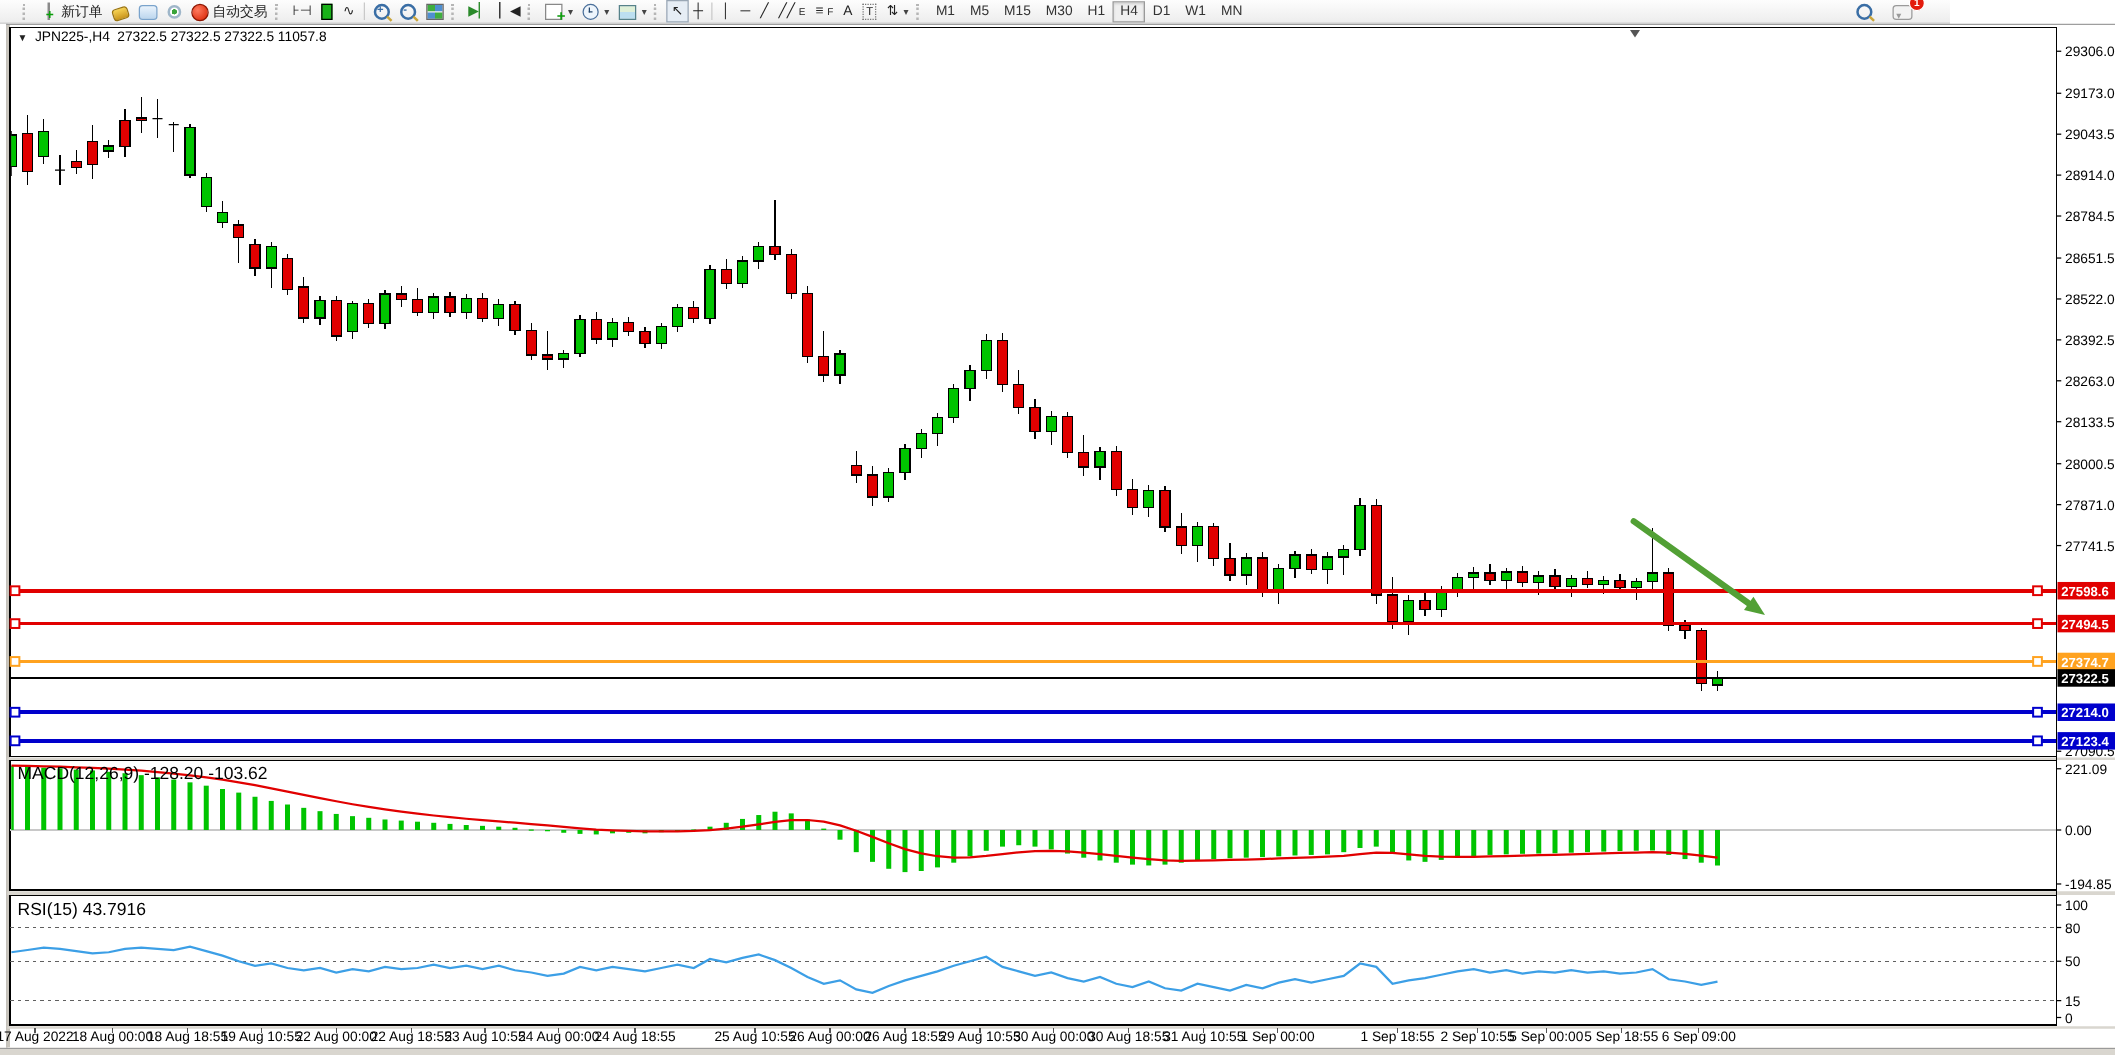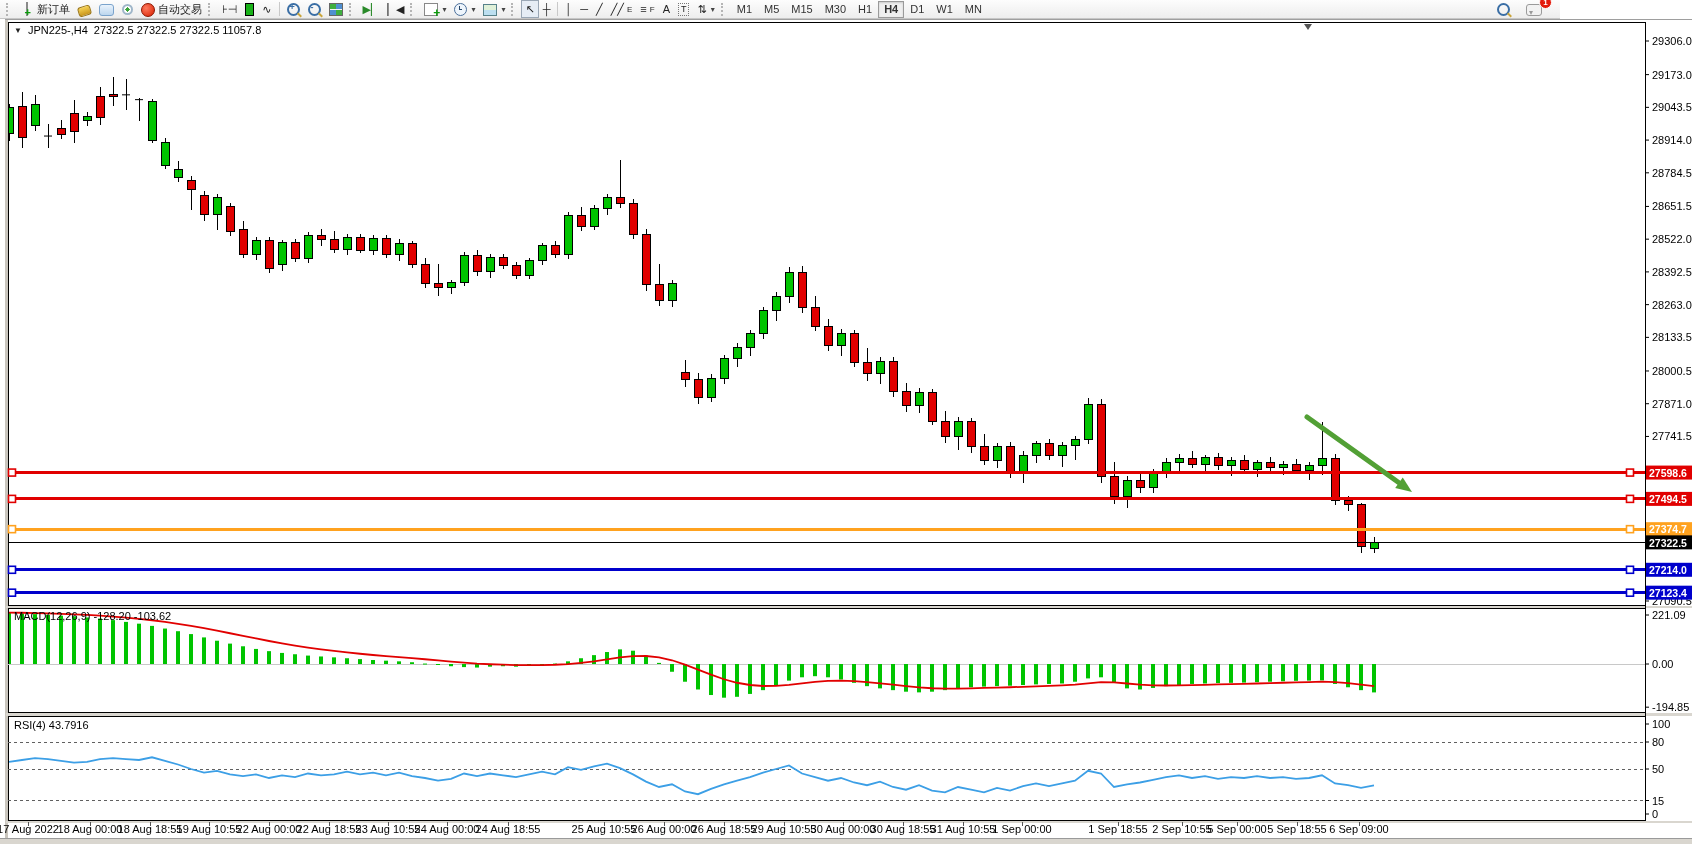--- a/index.html
+++ b/index.html
@@ -1,20 +1,20 @@
 <!DOCTYPE html>
 <html><head>
 <meta charset="utf-8">
 <style>
   html,body{margin:0;padding:0;background:#fff;width:1692px;height:844px;overflow:hidden;
     font-family:"Liberation Sans","DejaVu Sans",sans-serif;-webkit-font-smoothing:none;}
   
   .toolbar{position:absolute;left:0;top:0;width:1560px;height:19px;
     background:linear-gradient(#fdfdfd,#ededed);border-bottom:1px solid #c6c6c6;
-    display:flex;align-items:center;padding:0 4px;box-sizing:border-box;font-size:11px;color:#222;}
+    display:flex;align-items:center;padding:0 16px;box-sizing:border-box;font-size:11px;color:#222;}
   .tbtn{display:inline-flex;align-items:center;gap:3px;height:16px;padding:0 3px;border:1px solid transparent;cursor:default;white-space:nowrap;}
   .tbtn.pressed{border:1px solid #9aa7b5;background:#e6edf5;}
   .grip{width:4px;height:13px;border-left:2px dotted #b5b5b5;margin:0 4px 0 2px;}
   .sep{width:1px;height:14px;background:#c9c9c9;margin:0 3px;}
   .caret{font-size:8px;color:#444;margin-left:1px;}
   .ic{display:inline-block;width:14px;height:13px;position:relative;font-size:11px;line-height:13px;text-align:center;}
   .i-doc{width:11px;height:13px;background:#fff;border:1px solid #8a8a8a;position:relative;}
   .i-doc::after{content:"+";position:absolute;right:-4px;bottom:-4px;color:#0b9c0b;font-weight:bold;font-size:11px;}
   .i-gold{width:11px;height:8px;background:linear-gradient(#f7d354,#c9951d);border:1px solid #9a7410;border-radius:3px;transform:rotate(-18deg);margin-top:3px;}
   .i-cloud{width:13px;height:10px;background:linear-gradient(#eaf3fc,#bcd6ee);border:1px solid #7aa3cc;border-radius:3px;margin-top:2px;}
@@ -35,27 +35,27 @@
   .i-ind{width:12px;height:11px;border:1px solid #888;background:#fff;position:relative;margin-top:1px;}
   .i-ind::after{content:"+";position:absolute;right:-3px;bottom:-5px;color:#0b9c0b;font-weight:bold;font-size:12px;}
   .tbox{border:1px dotted #777;padding:0 2px;font-size:9px;line-height:11px;}
   .sub{font-size:8px;vertical-align:sub;}
   .tb-right{margin-left:auto;display:flex;align-items:center;gap:8px;padding-right:10px;}
   .i-chat{width:14px;height:10px;border:1px solid #9a9a9a;border-radius:3px;background:#f2f2f2;position:relative;margin-top:2px;}
   .i-chat::after{content:"";position:absolute;left:2px;bottom:-4px;border:4px solid transparent;border-top-color:#9a9a9a;border-left-width:2px;border-right-width:2px;}
   .badge{position:absolute;right:-7px;top:-5px;background:#e31b0c;color:#fff;border-radius:50%;
     width:11px;height:11px;font-size:8px;line-height:11px;text-align:center;font-weight:bold;border:1px solid #fff;}
   .tf{padding:0 5px;height:15px;line-height:15px;border:1px solid transparent;font-size:11px;color:#333;text-align:center;}
-  .tf.active{border:1px solid #9a9a9a;background:#efefef;box-shadow:inset 0 1px 2px rgba(0,0,0,.15);font-weight:bold;}
+  .tf.active{border:1px solid #9a9a9a;background:#efefef;box-shadow:inset 0 1px 2px rgba(0,0,0,.15);}
   
   .chart-window{position:absolute;left:5px;top:19px;right:0;bottom:0;background:#fff;border:1px solid #9e9e9e;border-right:none;}
   #chart-svg{position:absolute;left:0;top:0;}
   .chart-title{position:absolute;left:8px;top:4px;font-size:11px;color:#000;display:flex;gap:6px;align-items:center;z-index:5;}
   .chart-title .tri{font-size:8px;color:#222;}
-  .ind-label{position:absolute;left:8px;font-size:11px;color:#000;z-index:5;white-space:nowrap;}
+  .ind-label{position:absolute;left:8px;font-size:14px;color:#000;z-index:5;white-space:nowrap;}
 </style>
 </head>
 <body>
 
 <div class="toolbar">
   <span class="grip"></span>
   <span class="tbtn">
     <span class="ic"><span class="i-doc"></span></span>
     <span>新订单</span>
   </span>
@@ -177,21 +177,21 @@
 <div class="chart-window">
   <div class="chart-title">
     <span class="tri">▼</span>
     <span>JPN225-,H4</span>
     <span>27322.5 27322.5 27322.5 11057.8</span>
   </div>
   <div class="ind-label" style="top:590px">
     <span>MACD(12,26,9)</span>&nbsp;<span>-128.20 -103.62</span>
   </div>
   <div class="ind-label" style="top:699px">
-    <span>RSI(4)</span>&nbsp;<span>43.7916</span>
+    <span>RSI(15)</span>&nbsp;<span>43.7916</span>
   </div>
 </div>
 <svg id="chart-svg" width="1692" height="844" viewBox="0 0 1692 844">
     <line x1="6.5" y1="20" x2="6.5" y2="838" stroke="#c9c5bd" stroke-width="3"></line>
     <rect x="8" y="22" width="1637" height="583" fill="#fff" stroke="#000" stroke-width="1" shape-rendering="crispEdges"></rect>
     <rect x="8" y="608" width="1637" height="104" fill="#fff" stroke="#000" stroke-width="1" shape-rendering="crispEdges"></rect>
     <rect x="8" y="716" width="1637" height="104" fill="#fff" stroke="#000" stroke-width="1" shape-rendering="crispEdges"></rect>
     <rect x="6" y="606" width="1686" height="2" fill="#d9d6cf"></rect>
     <rect x="6" y="713" width="1686" height="3" fill="#d9d6cf"></rect>
     <rect x="6" y="821" width="1686" height="2" fill="#d9d6cf"></rect>

